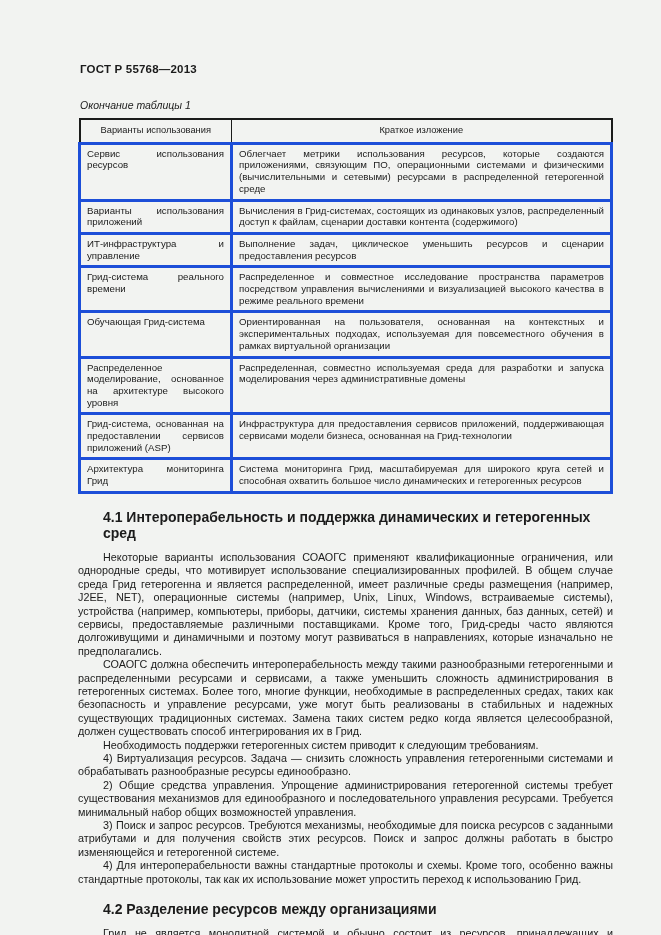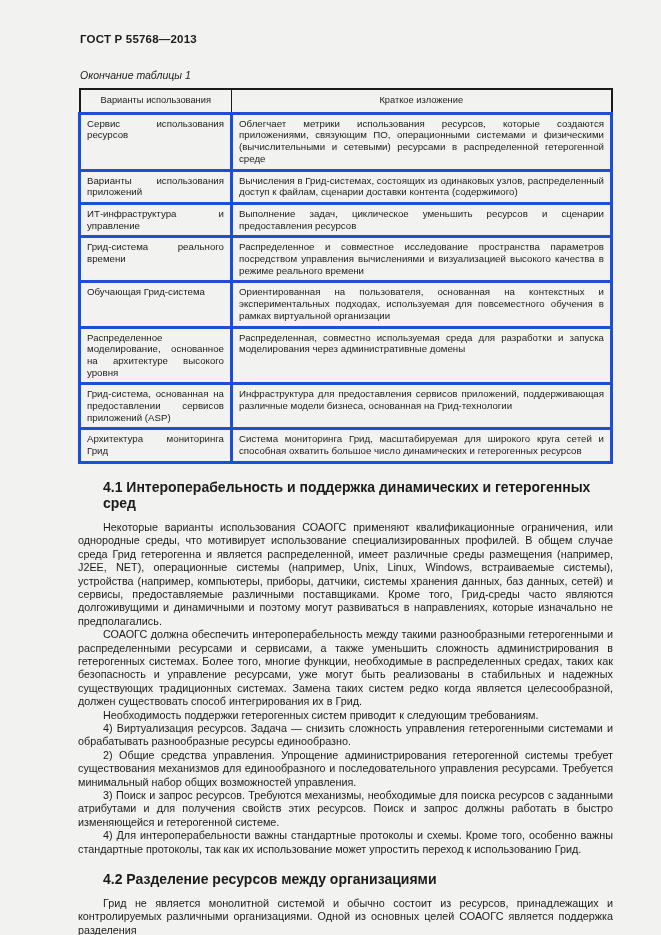--- a/index.html
+++ b/index.html
@@ -7,21 +7,21 @@
     width: 661px; height: 935px;
     background: #f2f3f1;
     font-family: "Liberation Sans", sans-serif;
     color: #1b1b1b;
     overflow: hidden;
   }
   .page {
     position: relative;
     width: 661px; height: 935px;
     box-sizing: border-box;
-    padding: 33px 48px 0 78px;
+    padding: 63px 48px 0 78px;
   }
   .content { width: 535px; }
 
   .doc-number {
     font-size: 11.5px;
     font-weight: bold;
     letter-spacing: 0.2px;
     margin: 0 0 0 2px;
   }
   .table-caption {
@@ -113,21 +113,21 @@
         <tr>
           <td class="term-cell">Обучающая Грид-система</td>
           <td class="def-cell">Ориентированная на пользователя, основанная на контекстных и экспериментальных подходах, используемая для повсеместного обучения в рамках виртуальной организации</td>
         </tr>
         <tr>
           <td class="term-cell">Распределенное моделирование, основанное на архитектуре высокого уровня</td>
           <td class="def-cell">Распределенная, совместно используемая среда для разработки и запуска моделирования через административные домены</td>
         </tr>
         <tr>
           <td class="term-cell">Грид-система, основанная на предоставлении сервисов приложений (ASP)</td>
-          <td class="def-cell">Инфраструктура для предоставления сервисов приложений, поддерживающая различные модели бизнеса, основанная на Грид-технологии</td>
+          <td class="def-cell">Инфраструктура для предоставления сервисов приложений, поддерживающая сервисами модели бизнеса, основанная на Грид-технологии</td>
         </tr>
         <tr>
           <td class="term-cell">Архитектура мониторинга Грид</td>
           <td class="def-cell">Система мониторинга Грид, масштабируемая для широкого круга сетей и способная охватить большое число динамических и гетерогенных ресурсов</td>
         </tr>
       </tbody>
     </table>
 
     <div>
       <div class="section-heading">4.1 Интероперабельность и поддержка динамических и гетерогенных сред</div>

